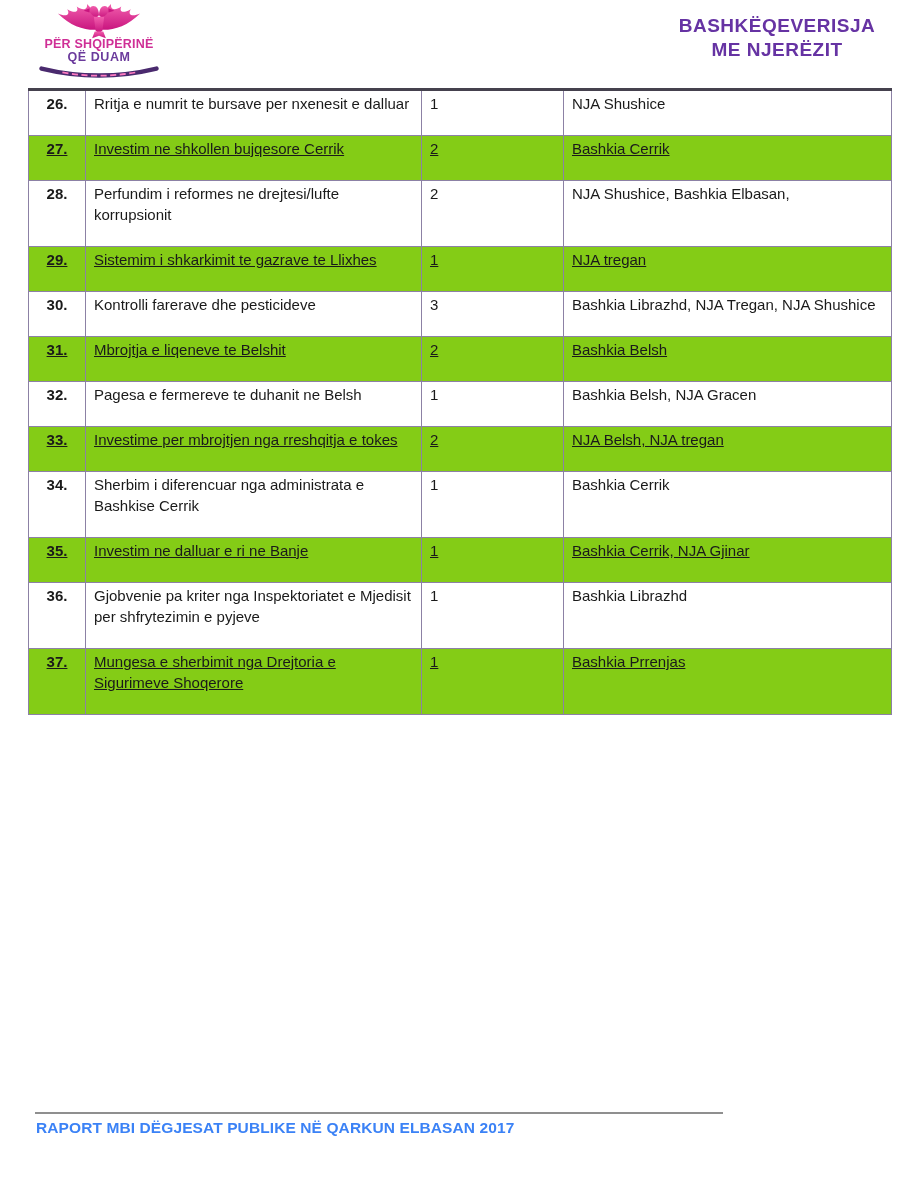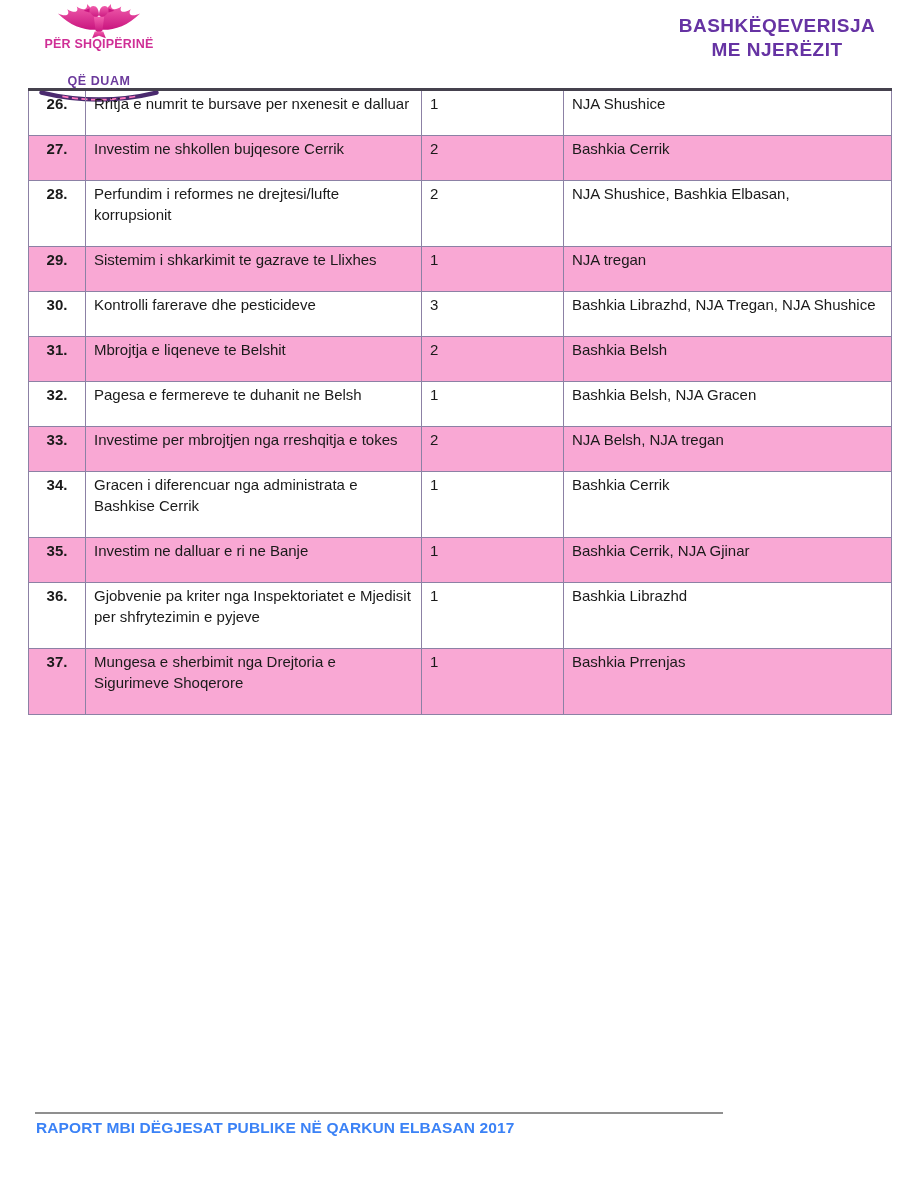--- a/index.html
+++ b/index.html
@@ -29,21 +29,20 @@
     font-weight: bold;
     letter-spacing: 0.2px;
     color: #cf2f96;
     margin-top: -2px;
   }
   .logo-line2 {
     font-size: 12.5px;
     font-weight: bold;
     letter-spacing: 0.6px;
     color: #6b3a9c;
-    margin-top: 24px;
   }
   .logo-ribbon { display: block; margin: 1px auto 0 auto; }
 
   .slogan {
     position: absolute;
     left: 652px;
     top: 14px;
     width: 250px;
     text-align: center;
     font-weight: bold;
@@ -64,21 +63,21 @@
   }
   table.hearings { border: 1px solid #8c81a5; border-top: 3px solid #45414e; }
   table.hearings td {
     border: 1px solid #8c81a5;
     vertical-align: top;
     font-size: 15px;
     line-height: 21px;
     padding: 2px 8px 21px 8px;
     word-wrap: break-word;
   }
-  tr.stripe td { background: #f9a8d4; }
+  tr.stripe td { background: #84cc16; text-decoration: underline; }
   td.col-num { font-weight: bold; text-align: center; padding-left: 2px; padding-right: 2px; }
   td.col-issue { padding-left: 10px; padding-right: 8px; }
   td.col-count { padding-left: 9px; }
   td.col-location { padding-left: 9px; padding-right: 52px; }
 
   
   .footer-rule {
     position: absolute;
     left: 35px;
     top: 1112px;
@@ -187,21 +186,21 @@
           <td class="col-location">Bashkia Belsh, NJA Gracen</td>
         </tr>
         <tr class="stripe">
           <td class="col-num">33.</td>
           <td class="col-issue">Investime per mbrojtjen nga rreshqitja e tokes</td>
           <td class="col-count">2</td>
           <td class="col-location">NJA Belsh, NJA tregan</td>
         </tr>
         <tr>
           <td class="col-num">34.</td>
-          <td class="col-issue">Gracen i diferencuar nga administrata e Bashkise Cerrik</td>
+          <td class="col-issue">Sherbim i diferencuar nga administrata e Bashkise Cerrik</td>
           <td class="col-count">1</td>
           <td class="col-location">Bashkia Cerrik</td>
         </tr>
         <tr class="stripe">
           <td class="col-num">35.</td>
           <td class="col-issue">Investim ne dalluar e ri ne Banje</td>
           <td class="col-count">1</td>
           <td class="col-location">Bashkia Cerrik, NJA Gjinar</td>
         </tr>
         <tr>

